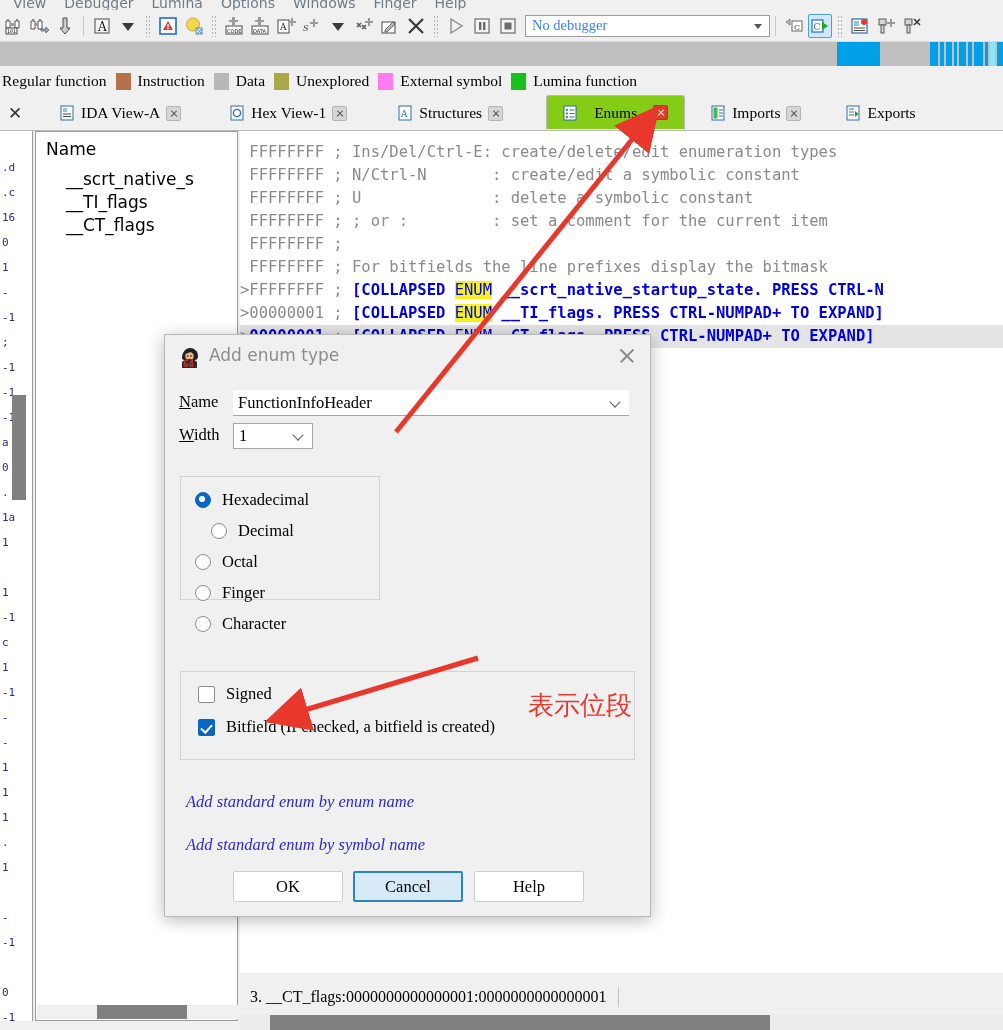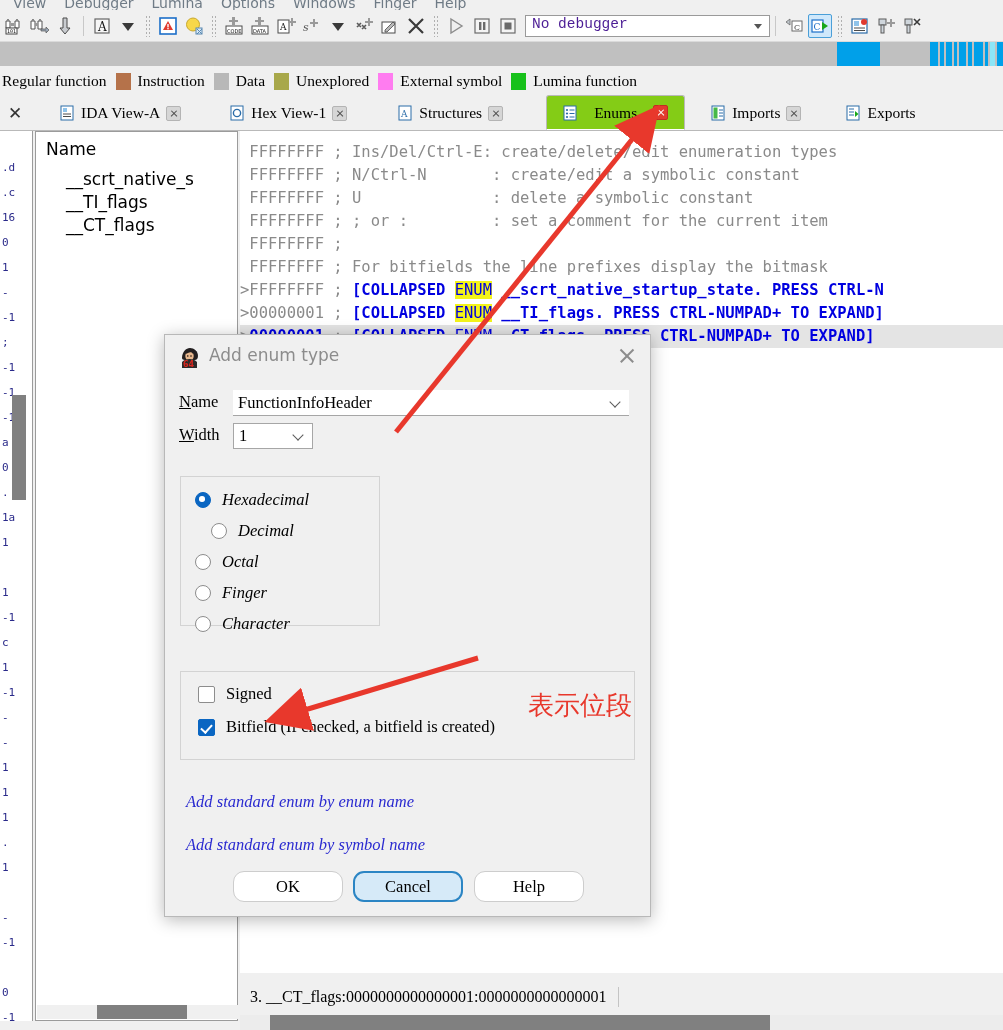--- a/index.html
+++ b/index.html
@@ -38,22 +38,22 @@
     width: 24px; height: 24px; margin: 0 1px; display: flex;
     align-items: center; justify-content: center; position: relative;
   }
   .tb-btn.sel { background: #cfe8fb; border: 1px solid #4a9fd8; border-radius: 2px; }
 
   
   .ic { position: relative; width: 20px; height: 20px; display:block; }
 
   .debug-combo {
     width: 245px; height: 22px; background: #fff; border: 1px solid #9a9a9a;
-    margin-left: 4px; display: flex; align-items: flex-start; padding-left: 6px;
-    font-family: Liberation Mono, monospace; font-size: 14.5px; color: #4c1d95;
+    margin-left: 4px; display: flex; align-items: center; padding-left: 6px;
+    font-family: Liberation Serif, serif; font-size: 14.5px; color: #3b82f6;
     position: relative;
   }
   .debug-combo .arrow {
     position: absolute; right: 7px; top: 8px; width: 8px; height: 5px;
   }
   .debug-combo .arrow:before {
     content:''; position:absolute; left:0; top:0;
     border-left: 4.5px solid transparent; border-right: 4.5px solid transparent;
     border-top: 5px solid #555;
   }
@@ -261,21 +261,21 @@
     content:''; position:absolute; left: 4px; top: 2.5px; width: 5px; height: 9px;
     border-right: 2px solid #fff; border-bottom: 2px solid #fff; transform: rotate(42deg);
   }
 
   .dlglink {
     position: absolute; font-family: "Liberation Serif", serif; font-style: italic;
     font-size: 16.5px; color: #2a2ad0; white-space: nowrap;
   }
   .dlgbtn {
     position: absolute; height: 31px; background: #fff; border: 1px solid #cdcdcd;
-    border-radius: 11px; display:flex; align-items:center; justify-content:center;
+    border-radius: 2px; display:flex; align-items:center; justify-content:center;
     font-family: "Liberation Serif", serif; font-size: 16.5px; color: #000;
   }
   .dlgbtn.focus { background: #d6eaf8; border: 2px solid #2b85c4; }
 
   
   .anno-svg { position: absolute; left: 0; top: 0; width: 1003px; height: 1030px;
               pointer-events: none; z-index: 40; }
   .cn-note {
     position: absolute; z-index: 41;
     font-family: "DejaVu Sans", sans-serif; font-size: 26px; color: #e8382c;
@@ -683,21 +683,21 @@
     </div>
 
     <span class="fldlabel" style="left:14px; top:90px;">
       <u>W</u><span>idth</span>
     </span>
     <div class="combo" style="position:absolute; left:68px; top:88px; width:80px; height:26px; border:1px solid #a6a6a6;">
       <span>1</span>
       <span class="chev"></span>
     </div>
 
-    <div class="groupbox" style="left:15px; top:141px; width:200px; height:150px;font-style:italic;">
+    <div class="groupbox" style="left:15px; top:141px; width:200px; height:124px;">
       <div class="radio-row" style="left:14px; top:13px;">
         <span class="radio on"></span>
         <span>Hexadecimal</span>
       </div>
       <div class="radio-row" style="left:30px; top:44px;">
         <span class="radio"></span>
         <span>Decimal</span>
       </div>
       <div class="radio-row" style="left:14px; top:75px;">
         <span class="radio"></span>

